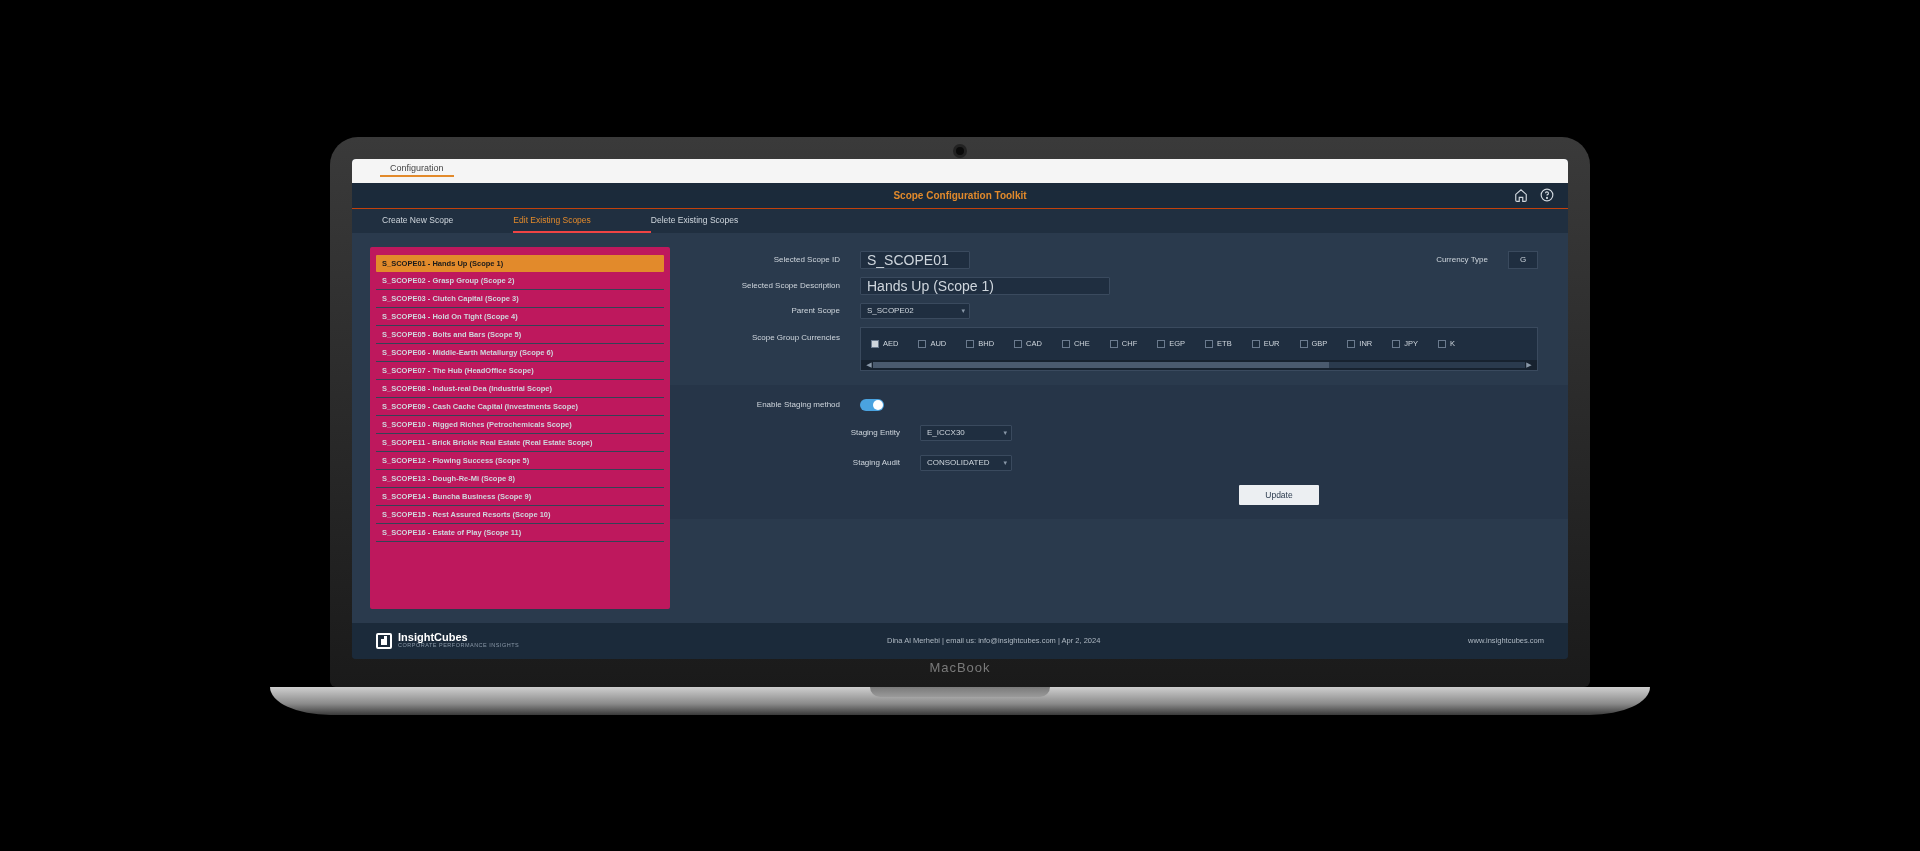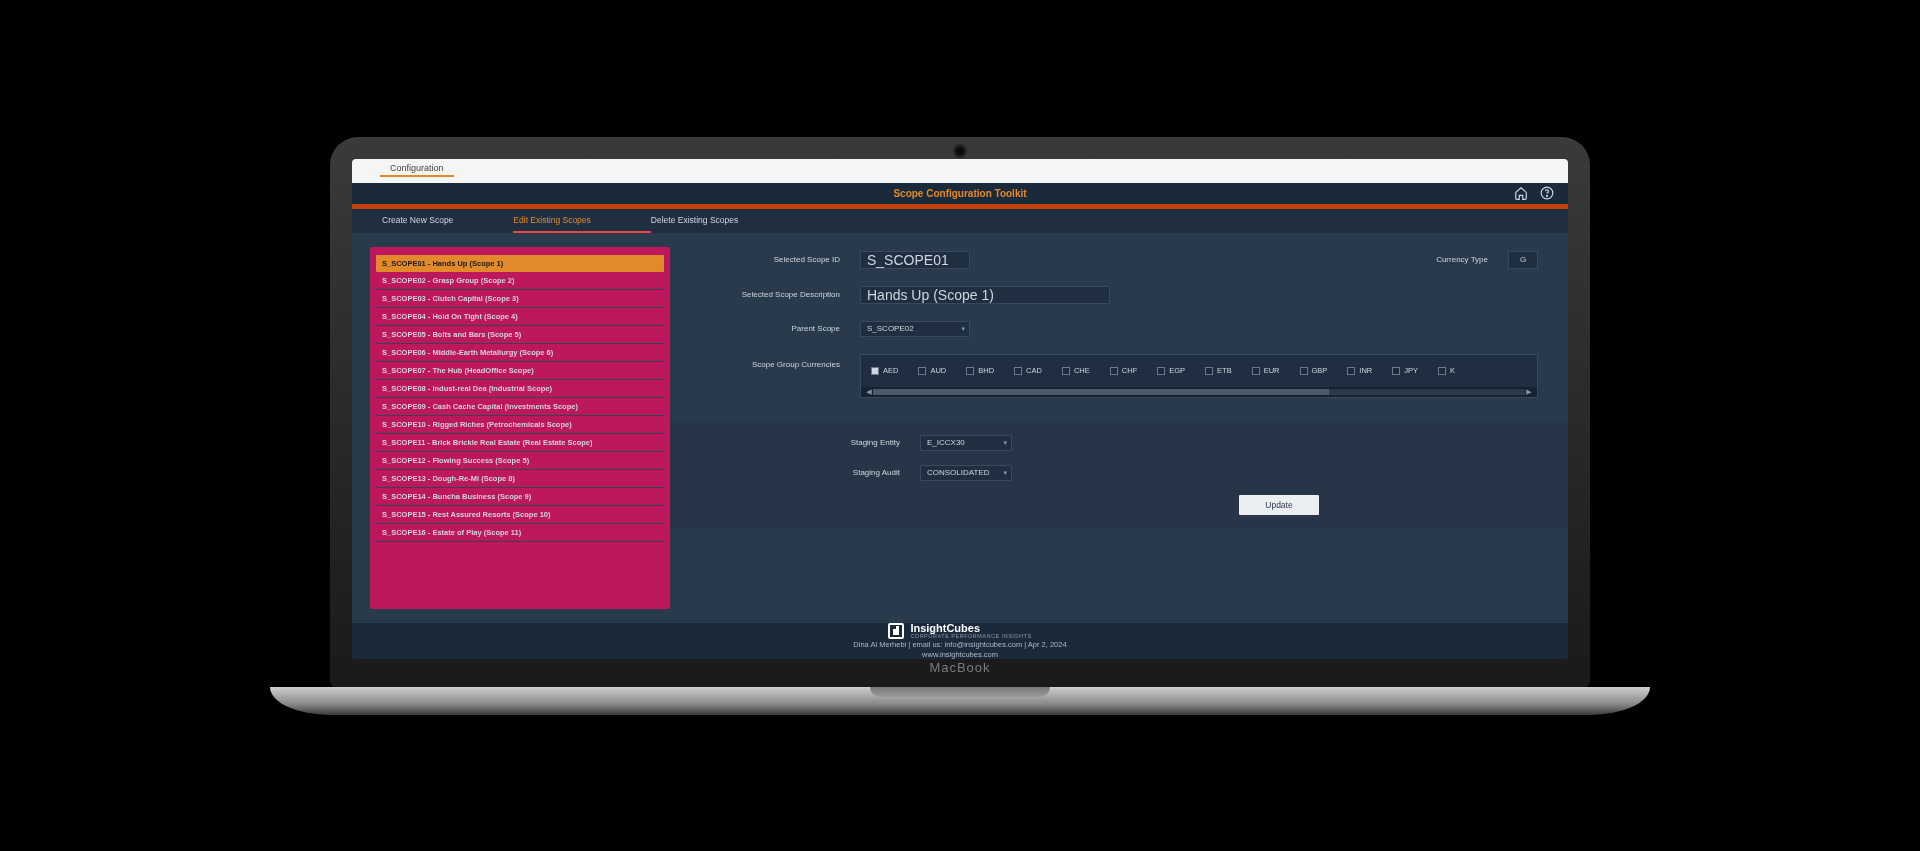--- a/index.html
+++ b/index.html
@@ -55,21 +55,21 @@
     padding: 4px 10px 2px 10px;
     border-bottom: 2px solid #e28a2b;
   }
   .titlebar {
     background: #1b2a3a;
     height: 26px;
     display: flex;
     align-items: center;
     justify-content: center;
     position: relative;
-    border-bottom: 5px solid #c2410c;
+    border-bottom: 1px solid #c2410c;
   }
   .titlebar .title {
     color: #e28a2b;
     font-size: 10px;
     font-weight: 600;
   }
   .titlebar .icons {
     position: absolute;
     right: 14px;
     display: flex;
@@ -129,21 +129,21 @@
     background: #e28a2b;
     color: #1b1b1b;
     border-bottom: none;
     border-radius: 1px;
   }
   .rightpane {
     flex: 1;
     padding: 18px 30px 10px 30px;
     display: flex;
     flex-direction: column;
-    gap: 17px;
+    gap: 8px;
     font-size: 8px;
     color: #cfd6dd;
   }
   .frow {
     display: flex;
     align-items: center;
     gap: 20px;
   }
   .flabel {
     width: 140px;
@@ -282,21 +282,20 @@
   }
   .footer {
     background: #1b2a3a;
     height: 36px;
     display: flex;
     align-items: center;
     justify-content: space-between;
     padding: 0 24px;
     font-size: 7.5px;
     color: #aeb8c2;
-    flex-direction: column;
   }
   .logo {
     display: flex;
     align-items: center;
     gap: 6px;
   }
   .logo .mark {
     width: 16px; height: 16px;
     border: 2px solid #fff;
     border-radius: 2px;
@@ -464,20 +463,26 @@
                 <div class="arrow">◀</div>
                 <div class="track">
                     <div class="thumb"></div>
                   </div>
                 <div class="arrow">▶</div>
               </div>
             </div>
           </div>
 
           <div class="staging-section">
+            <div class="frow">
+              <div class="flabel">Enable Staging method</div>
+              <div class="toggle">
+                  <div class="knob"></div>
+                </div>
+            </div>
             <div class="frow" style="padding-left:120px">
               <div class="flabel" style="width:80px">Staging Entity</div>
               <div class="fselect sm">E_ICCX30</div>
             </div>
             <div class="frow" style="padding-left:120px">
               <div class="flabel" style="width:80px">Staging Audit</div>
               <div class="fselect sm">CONSOLIDATED</div>
             </div>
             <button class="update-btn">Update</button>
           </div>

